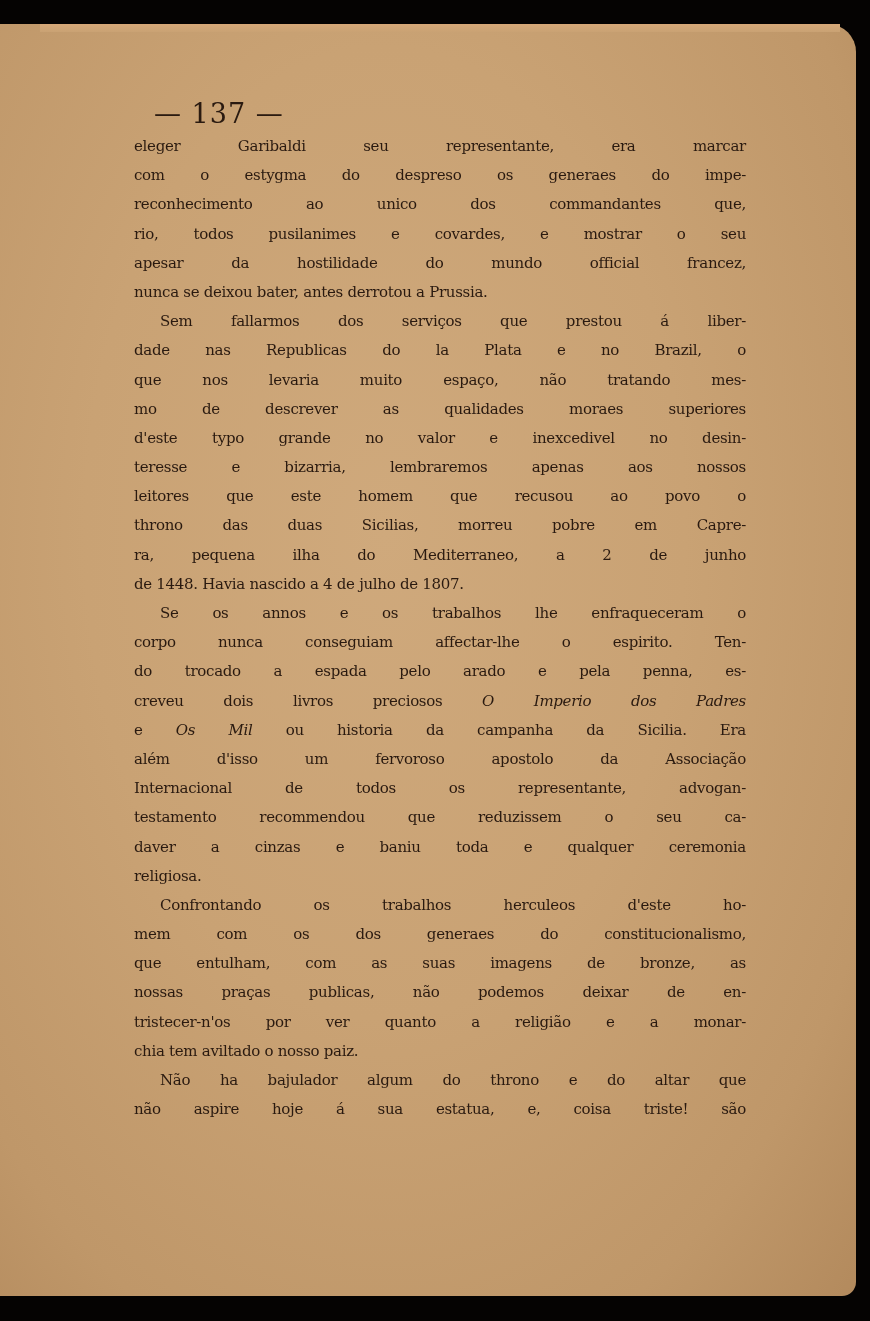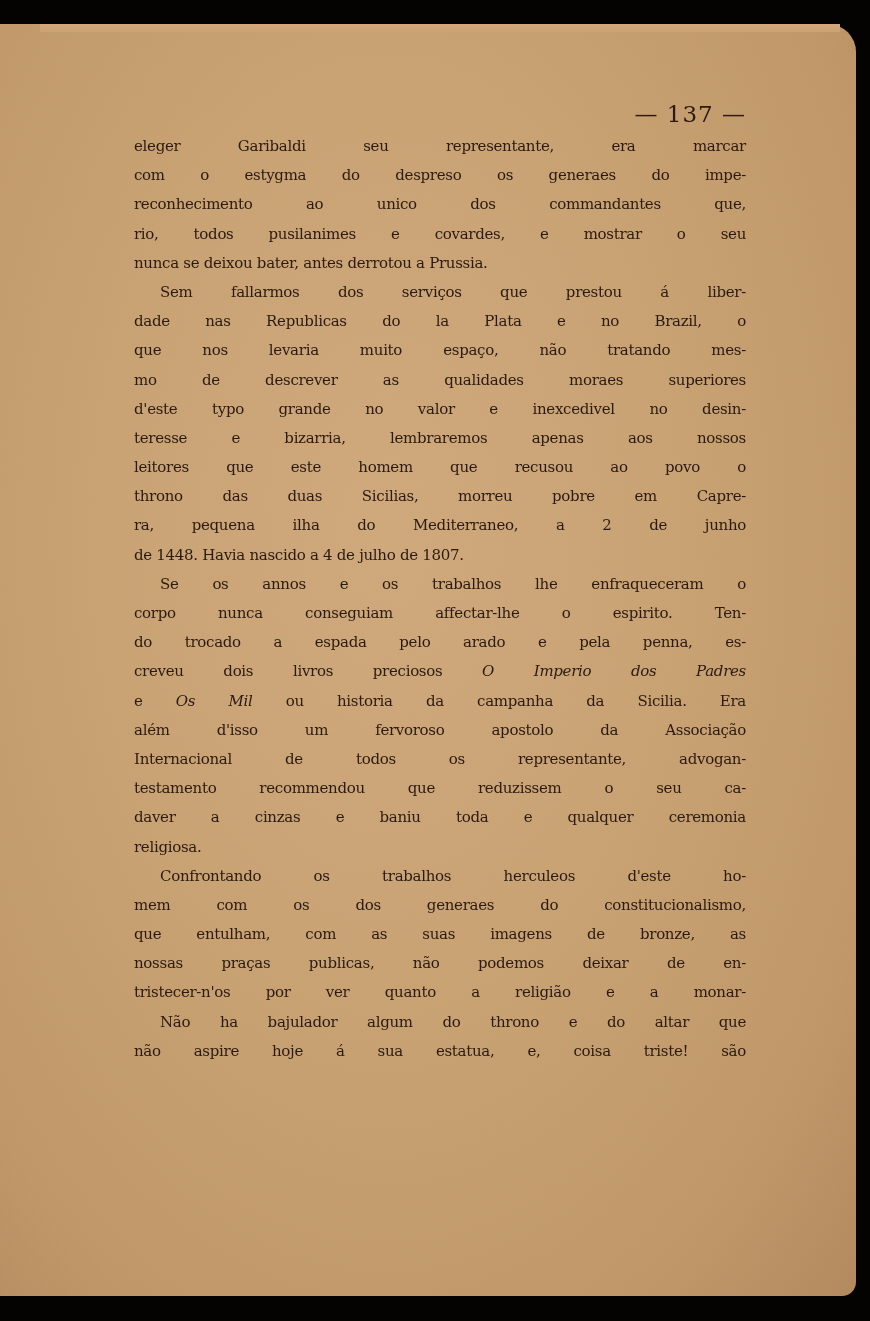--- a/index.html
+++ b/index.html
@@ -19,21 +19,21 @@
   .topband {
     position: absolute; left: 40px; top: 24px; width: 800px; height: 8px;
     background: linear-gradient(180deg, #d6a878, #c9a274);
   }
   .content {
     position: absolute; left: 134px; top: 96px; width: 612px;
     font-family: "DejaVu Serif", "Liberation Serif", serif;
     color: #2a1a10;
   }
   .folio {
-    text-align: right; font-size: 23px; letter-spacing: 1px; height: 36px; line-height: 36px;
+    text-align: left; font-size: 27px; letter-spacing: 1px; height: 36px; line-height: 36px;
     padding-left: 20px;
   }
   .line {
     font-size: 15px; line-height: 29.2px; height: 29.2px; white-space: nowrap;
     text-align: justify; text-align-last: justify; letter-spacing: -0.3px;
   }
   .line.last { text-align-last: left; }
   .line.indent { padding-left: 26px; box-sizing: border-box; }
   em { font-style: italic; }
 </style>
@@ -45,20 +45,21 @@
 <div class="topband"></div>
 
 <div class="content">
   <div class="folio">— 137 —</div>
   <div id="body-text">
       <div>
         <div class="line">eleger Garibaldi seu representante, era marcar</div>
         <div class="line">com o estygma do despreso os generaes do impe-</div>
         <div class="line">reconhecimento ao unico dos commandantes que,</div>
         <div class="line">rio, todos pusilanimes e covardes, e mostrar o seu</div>
+        <div class="line">apesar da hostilidade do mundo official francez,</div>
         <div class="line last">nunca se deixou bater, antes derrotou a Prussia.</div>
       </div>
       <div>
         <div class="line indent">Sem fallarmos dos serviços que prestou á liber-</div>
         <div class="line">dade nas Republicas do la Plata e no Brazil, o</div>
         <div class="line">que nos levaria muito espaço, não tratando mes-</div>
         <div class="line">mo de descrever as qualidades moraes superiores</div>
         <div class="line">d'este typo grande no valor e inexcedivel no desin-</div>
         <div class="line">teresse e bizarria, lembraremos apenas aos nossos</div>
         <div class="line">leitores que este homem que recusou ao povo o</div>
@@ -77,19 +78,20 @@
         <div class="line">testamento recommendou que reduzissem o seu ca-</div>
         <div class="line">daver a cinzas e baniu toda e qualquer ceremonia</div>
         <div class="line last">religiosa.</div>
       </div>
       <div>
         <div class="line indent">Confrontando os trabalhos herculeos d'este ho-</div>
         <div class="line">mem com os dos generaes do constitucionalismo,</div>
         <div class="line">que entulham, com as suas imagens de bronze, as</div>
         <div class="line">nossas praças publicas, não podemos deixar de en-</div>
         <div class="line">tristecer-n'os por ver quanto a religião e a monar-</div>
+        <div class="line last">chia tem aviltado o nosso paiz.</div>
       </div>
       <div>
         <div class="line indent">Não ha bajulador algum do throno e do altar que</div>
         <div class="line">não aspire hoje á sua estatua, e, coisa triste! são</div>
       </div>
     </div>
 </div>
 
 </body></html>

